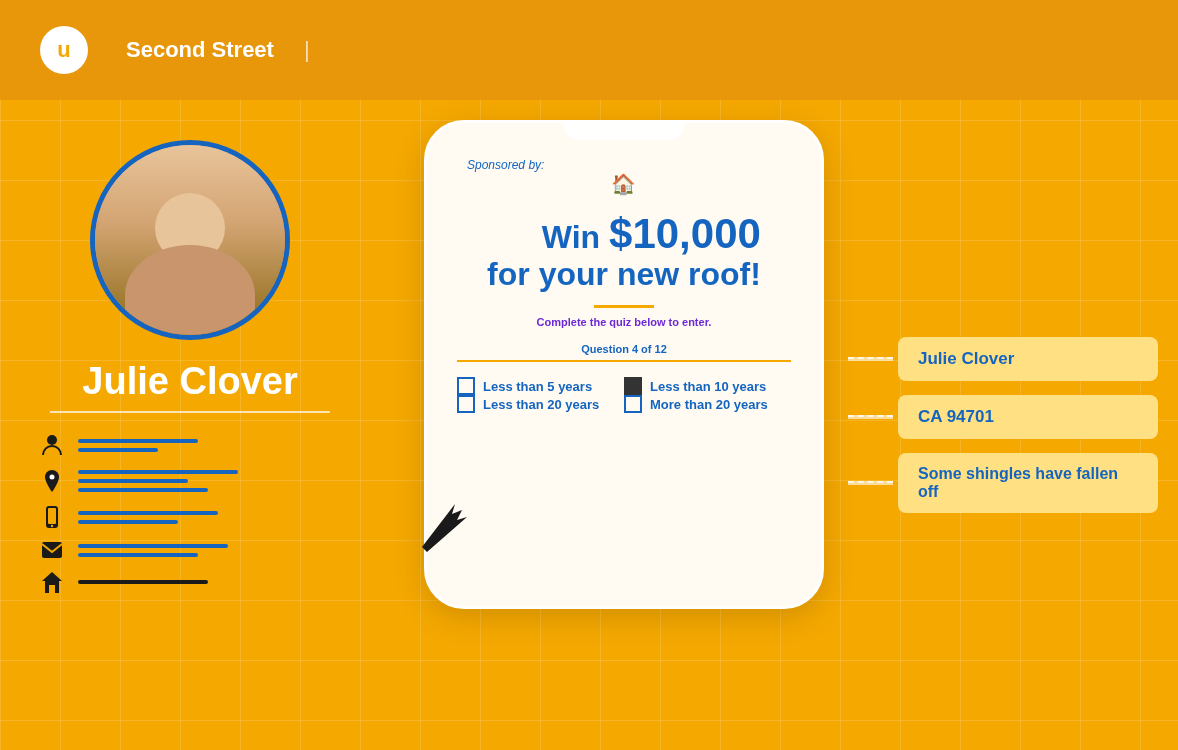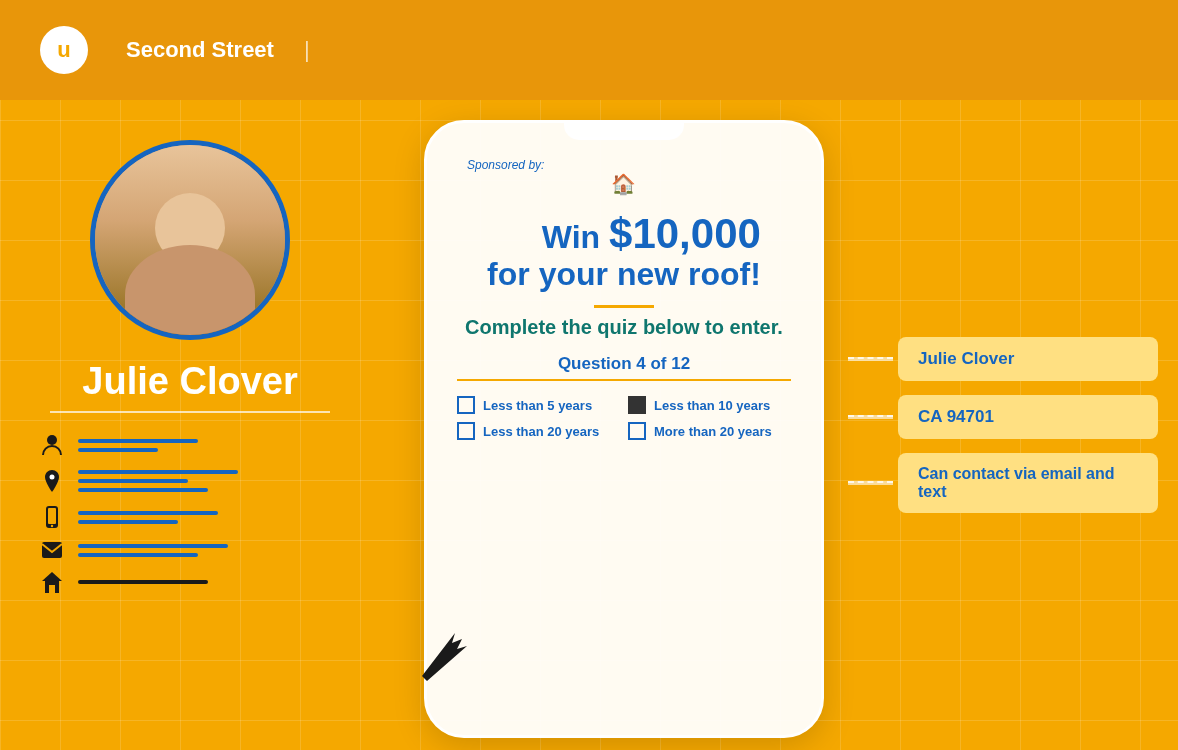--- a/index.html
+++ b/index.html
@@ -182,21 +182,21 @@
     .center-panel {
       flex: 1;
       display: flex;
       align-items: flex-start;
       justify-content: center;
       padding-top: 20px;
     }
 
     .phone-mockup {
       width: 400px;
-      height: 618px;
+      height: 489px;
       background: rgba(255,255,255,0.95);
       border-radius: 40px;
       border: 3px solid white;
       padding: 20px 30px 30px;
       display: flex;
       flex-direction: column;
       align-items: center;
       position: relative;
       box-shadow: 0 8px 32px rgba(0,0,0,0.15);
     }
@@ -255,30 +255,30 @@
     }
 
     .win-underline {
       width: 60px;
       height: 3px;
       background: #F5A800;
       margin: 8px auto;
     }
 
     .complete-text {
-      color: #0f766e;
-      font-size: 20px;
+      color: #6d28d9;
+      font-size: 11px;
       font-weight: 700;
       text-align: center;
       margin-bottom: 15px;
     }
 
     .question-label {
       color: #1565C0;
-      font-size: 17px;
+      font-size: 11px;
       font-weight: 700;
       margin-bottom: 5px;
     }
 
     .question-underline {
       width: 100%;
       height: 2px;
       background: #F5A800;
       margin-bottom: 15px;
     }
@@ -287,21 +287,21 @@
       color: #1565C0;
       font-size: 18px;
       font-weight: 700;
       text-align: center;
       margin-bottom: 20px;
     }
 
     .quiz-options {
       display: grid;
       grid-template-columns: 1fr 1fr;
-      gap: 8px;
+      gap: 0;
       width: 100%;
     }
 
     .quiz-option {
       display: flex;
       align-items: center;
       gap: 8px;
       font-size: 13px;
       color: #1565C0;
       font-weight: 600;
@@ -515,17 +515,17 @@
   </div>
 
   <div class="right-panel">
     <div class="info-badge">
       <span class="badge-text">Julie Clover</span>
     </div>
     <div class="info-badge">
       <span class="badge-text">CA 94701</span>
     </div>
     <div class="info-badge">
-      <span class="badge-text multiline">Can contact via email and text</span>
+      <span class="badge-text multiline">Some shingles have fallen off</span>
     </div>
   </div>
 
 </div>
 
 </body></html>

